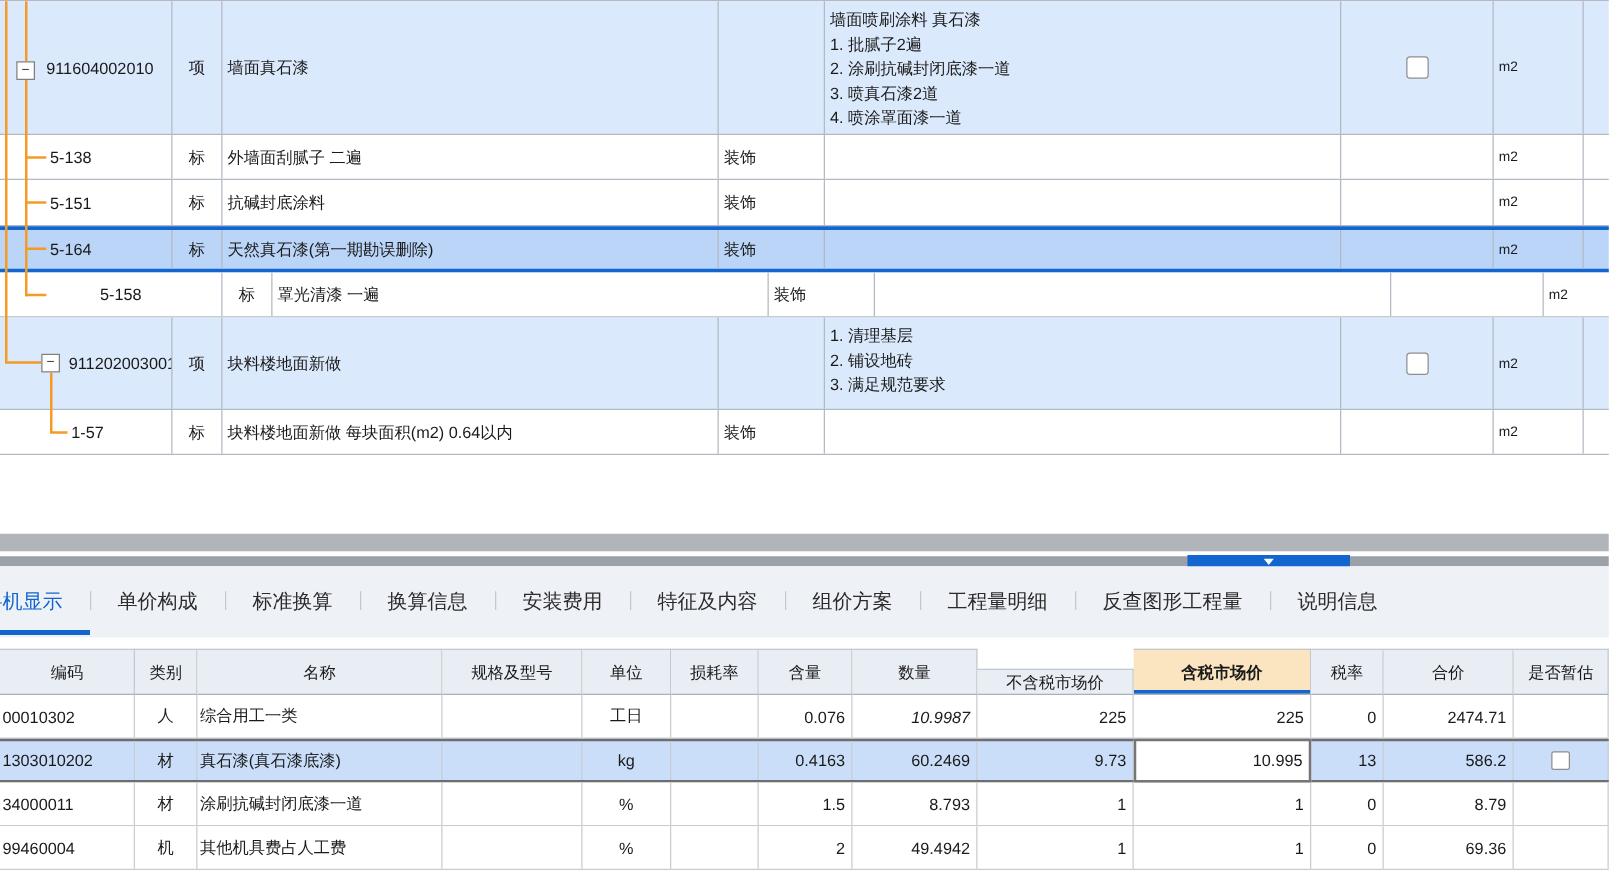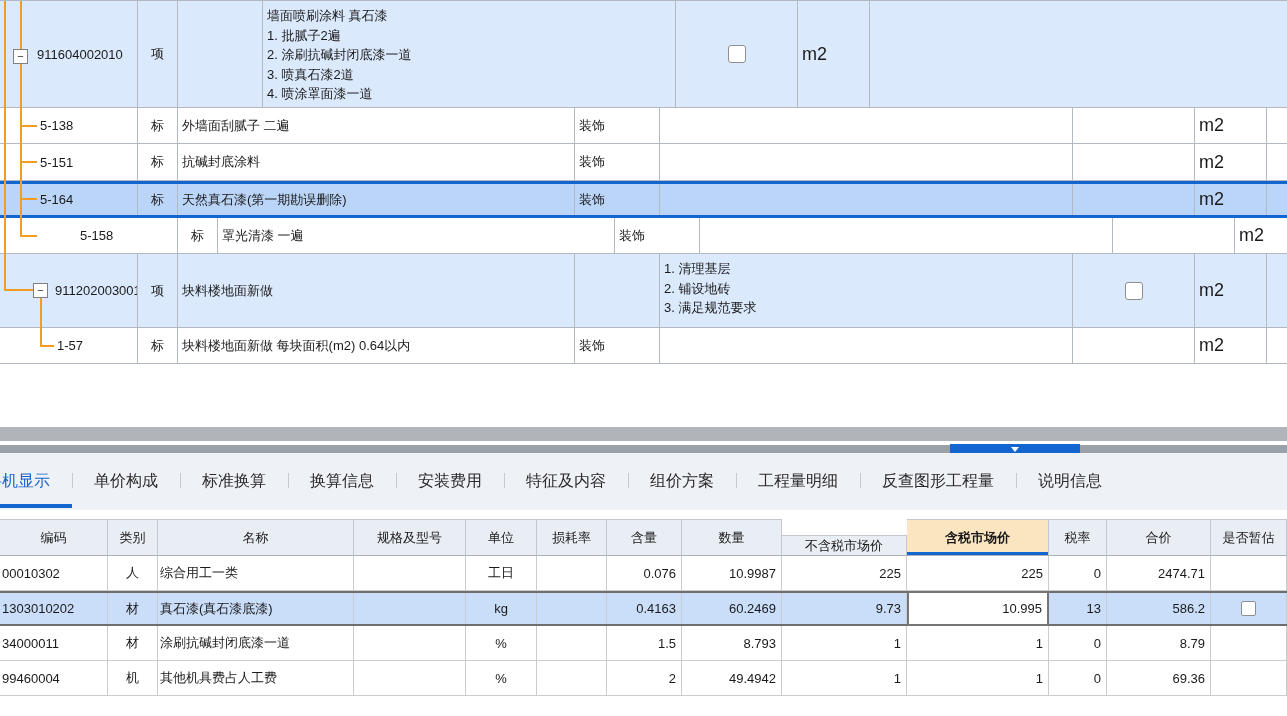--- a/index.html
+++ b/index.html
@@ -11,21 +11,21 @@
   .trow { display:flex; width:1287px; border-bottom:1px solid var(--grid); background:#fff; position:relative; }
   .trow.bg-group { background:var(--groupbg); }
   .trow.bg-selected { background:var(--selbg); border-top:3px solid var(--accent); border-bottom:3px solid var(--accent); }
   .tcell { border-right:1px solid var(--grid); display:flex; align-items:center; font-size:13px; overflow:hidden; flex:none; }
   .tcell.code   { width:138px; }
   .tcell.cat    { width:40px;  justify-content:center; }
   .tcell.name   { width:397px; padding-left:4px; }
   .tcell.major  { width:85px;  padding-left:4px; }
   .tcell.desc   { width:413px; display:block; padding:5px 4px; line-height:19.5px; }
   .tcell.chk    { width:122px; justify-content:center; }
-  .tcell.unit   { width:72px;  padding-left:4px; font-size:18px; }
+  .tcell.unit   { width:72px;  padding-left:4px; font-size:11px; }
   .tcell.tail   { width:20px;  border-right:none; }
   .lv-p1 { padding-left:37px; } .lv-c1 { padding-left:40px; }
   .lv-p2 { padding-left:55px; } .lv-c2 { padding-left:57px; }
 
   
   #tree { position:absolute; top:0; left:0; width:160px; height:364px; pointer-events:none; }
   .tline { position:absolute; background:var(--orange); }
   .expander { position:absolute; width:15px; height:15px; background:#fff; border:1px solid #7f7f7f;
     font-size:11px; line-height:12px; text-align:center; color:#333; pointer-events:auto; z-index:3; }
 
@@ -66,20 +66,21 @@
   .editcell { background:#fff; border:2px solid #757575; margin:-2px 0; position:relative; z-index:2; }
 </style>
 </head>
 <body>
 
 <div id="top-table">
   <div id="top-rows">
       <div class="trow bg-group" style="height: 107px;">
         <div class="tcell code lv-p1">911604002010</div>
         <div class="tcell cat">项</div>
+        <div class="tcell name">墙面真石漆</div>
         <div class="tcell major"></div>
         <div class="tcell desc">
           <div>墙面喷刷涂料 真石漆</div>
           <div>1. 批腻子2遍</div>
           <div>2. 涂刷抗碱封闭底漆一道</div>
           <div>3. 喷真石漆2道</div>
           <div>4. 喷涂罩面漆一道</div>
         </div>
         <div class="tcell chk">
           <span class="cbox"></span>
@@ -209,21 +210,21 @@
     </div>
   <div id="brows">
       <div class="brow">
         <div class="bcell a-l" style="width: 108px;">00010302</div>
         <div class="bcell a-c" style="width: 50px;">人</div>
         <div class="bcell a-l" style="width: 196px;">综合用工一类</div>
         <div class="bcell a-l" style="width: 112px;"></div>
         <div class="bcell a-c" style="width: 71px;">工日</div>
         <div class="bcell a-r" style="width: 70px;"></div>
         <div class="bcell a-r" style="width: 75px;">0.076</div>
-        <div class="bcell a-r" style="width: 100px;">10.9987</div>
+        <div class="bcell a-r" style="width: 100px; font-style: italic;">10.9987</div>
         <div class="bcell a-r" style="width: 125px;">225</div>
         <div class="bcell a-r" style="width: 142px;">225</div>
         <div class="bcell a-r" style="width: 58px;">0</div>
         <div class="bcell a-r" style="width: 104px;">2474.71</div>
         <div class="bcell a-c" style="width: 76px;"></div>
       </div>
       <div class="brow sel">
         <div class="bcell a-l" style="width: 108px;">1303010202</div>
         <div class="bcell a-c" style="width: 50px;">材</div>
         <div class="bcell a-l" style="width: 196px;">真石漆(真石漆底漆)</div>

